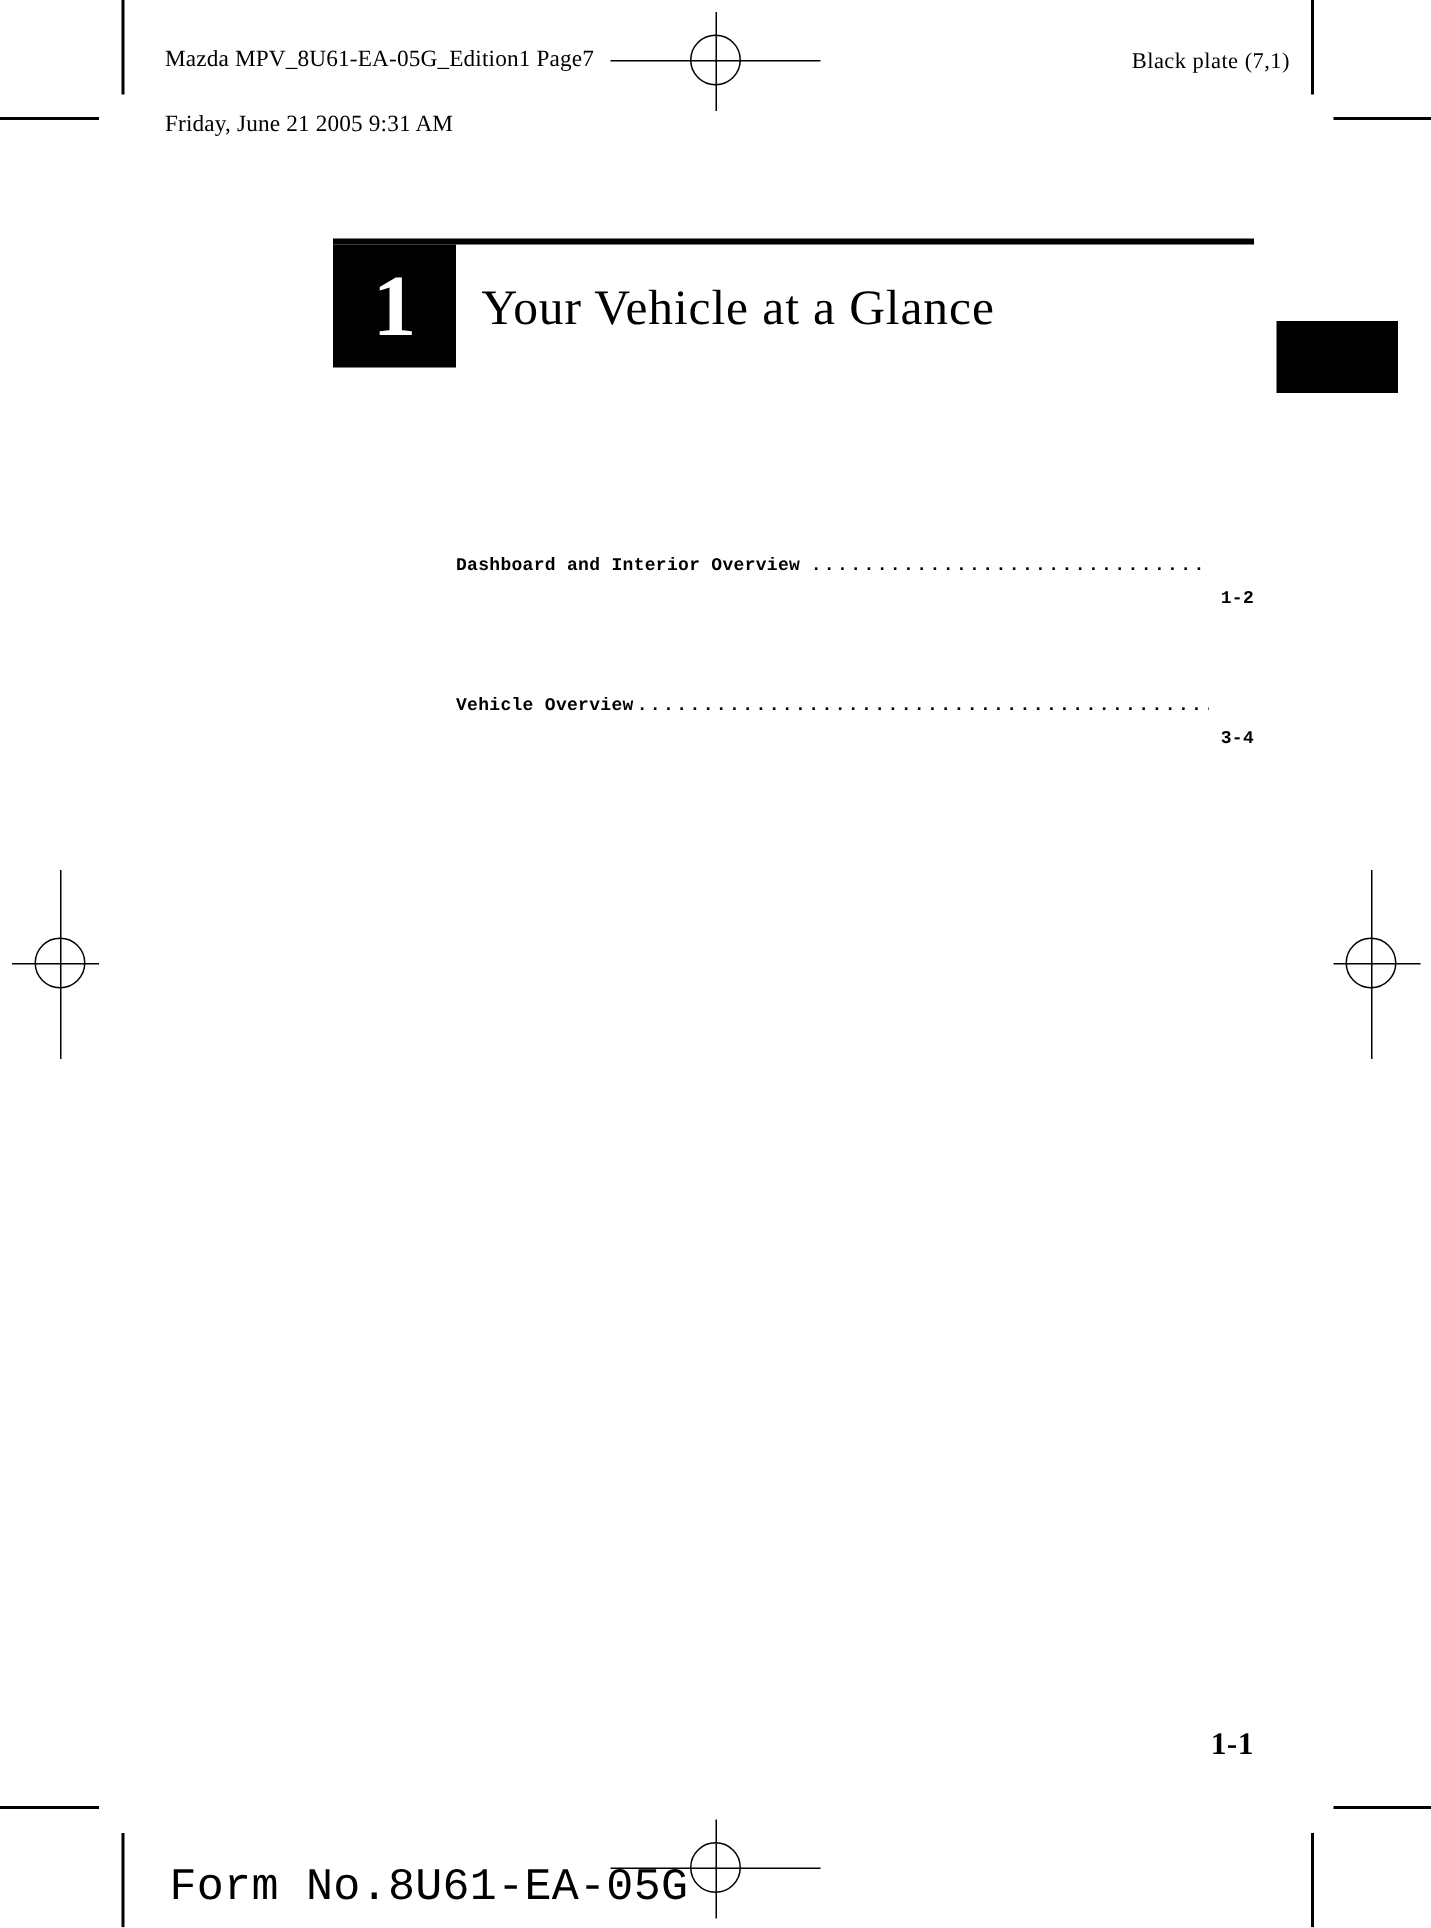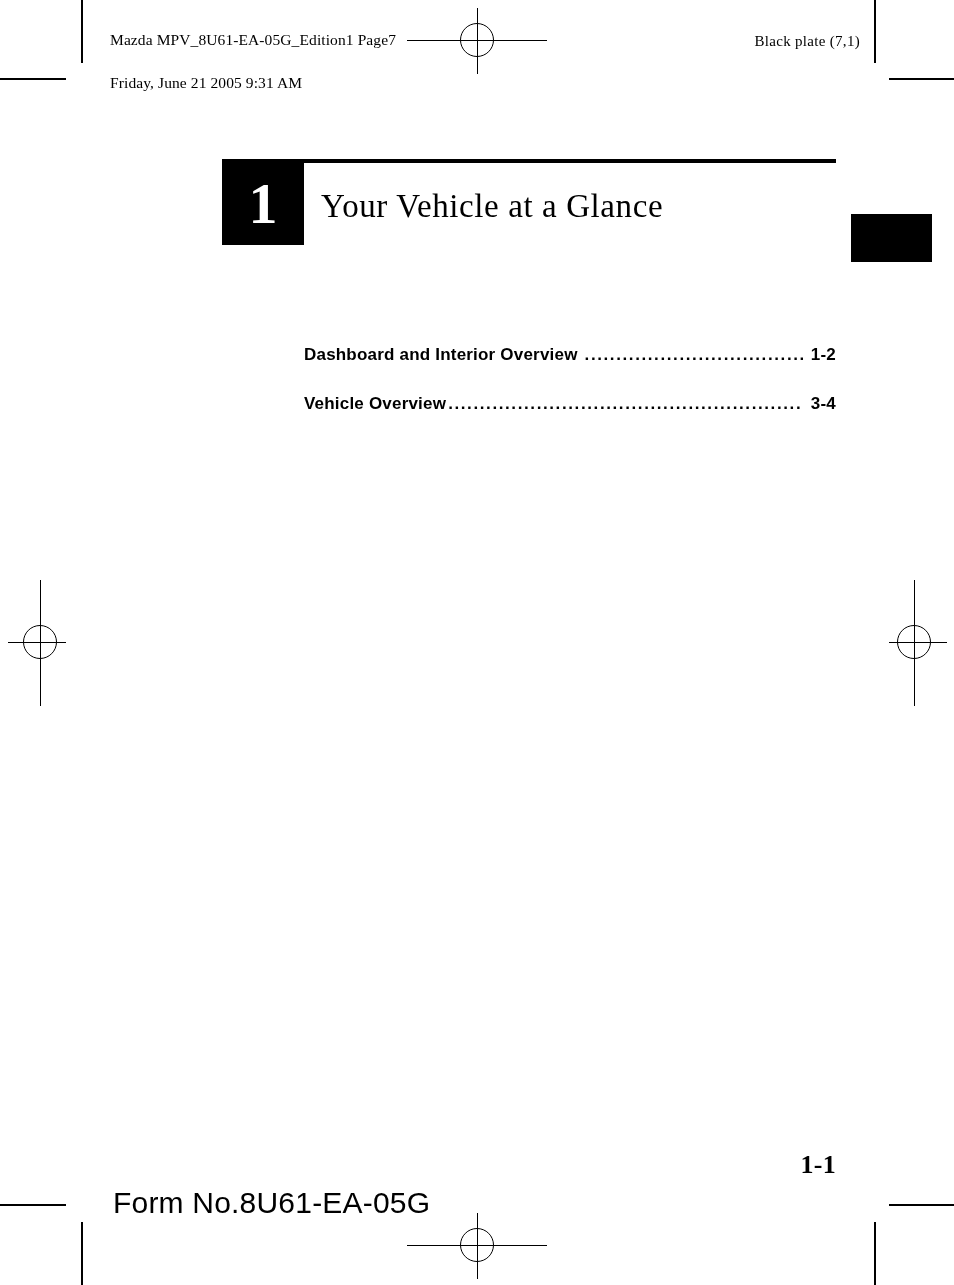--- a/index.html
+++ b/index.html
@@ -135,23 +135,23 @@
   
   .toc {
     position: absolute;
     left: 304px;
     top: 343px;
     width: 532px;
   }
   .toc-entry {
     display: flex;
     align-items: center;
-    font-family: Liberation Sans, sans-serif;
-    font-weight: bold;
-    font-size: 17px;
+    font-family: Liberation Mono, monospace;
+    font-weight: bold;
+    font-size: 12px;
     line-height: 24px;
     margin-bottom: 25px;
     letter-spacing: 0.2px;
   }
   .toc-entry .toc-label {
     white-space: nowrap;
     flex: 0 0 auto;
   }
   .toc-entry .toc-dots {
     flex: 1 1 auto;
@@ -159,40 +159,41 @@
     white-space: nowrap;
     margin: 0 2px;
     font-weight: bold;
     letter-spacing: 1.6px;
   }
   .toc-entry .toc-page {
     flex: 0 0 auto;
     text-align: right;
     white-space: nowrap;
     padding-left: 6px;
+    margin-top: 44px;
   }
   .toc-entry.gap-wide .toc-dots { margin-left: 7px; }
 
   
   .folio {
     position: absolute;
     left: 736px;
     top: 1150px;
     width: 100px;
     text-align: right;
     font-family: "Liberation Serif", "DejaVu Serif", serif;
     font-weight: bold;
-    font-size: 26px;
+    font-size: 21px;
     letter-spacing: 0.3px;
   }
   .form-no {
     position: absolute;
     left: 113px;
-    top: 1184px;
-    font-family: Liberation Sans, sans-serif;
+    top: 1240px;
+    font-family: Liberation Mono, monospace;
     font-size: 30px;
     line-height: 38px;
     letter-spacing: 0.2px;
     white-space: nowrap;
     text-align: right;
   }
 </style>
 </head>
 <body>
 

